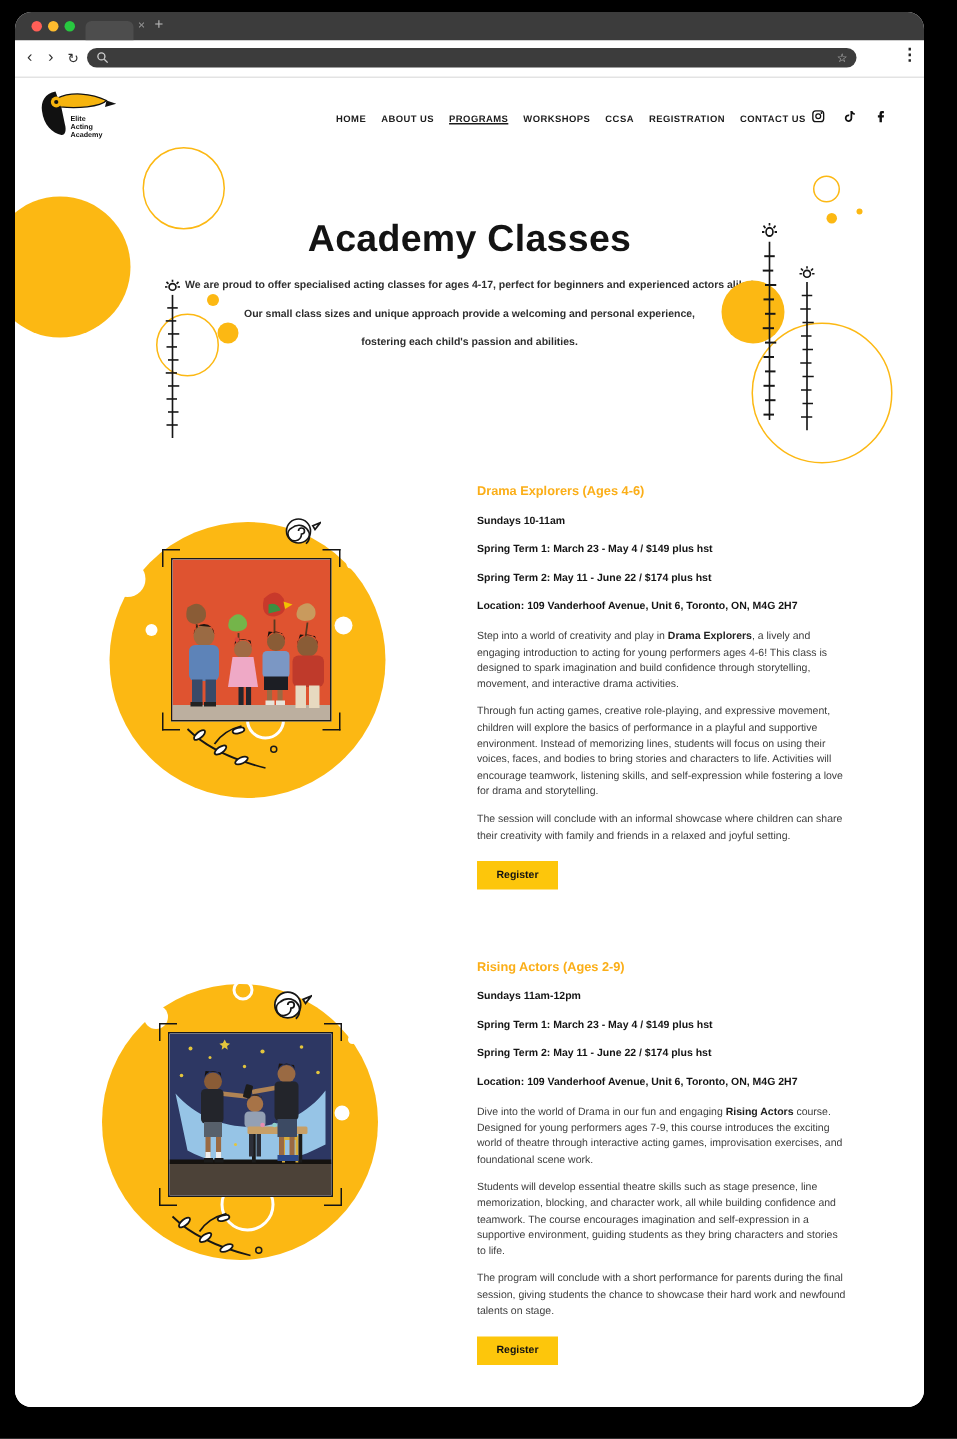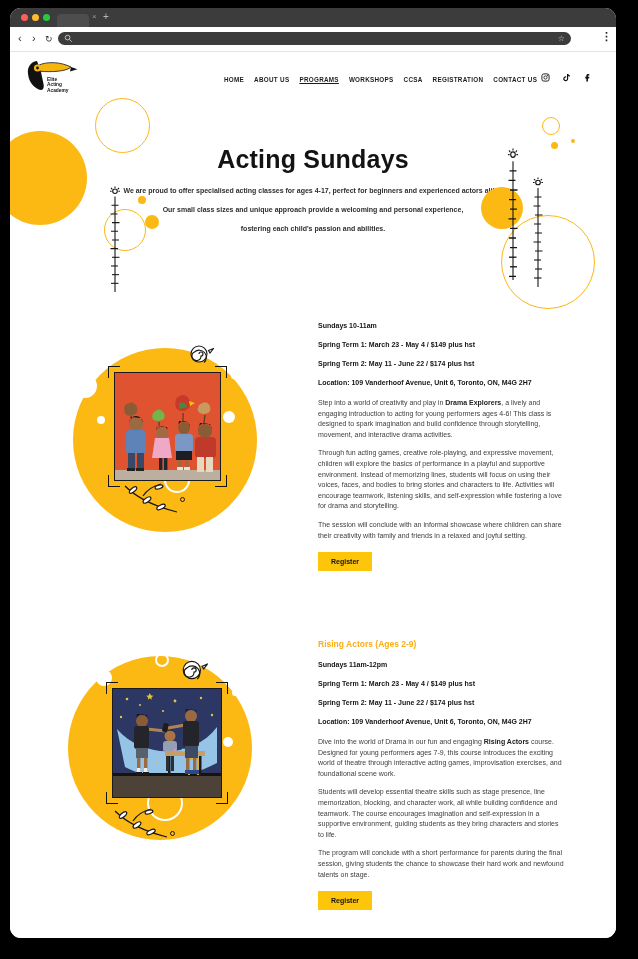--- a/index.html
+++ b/index.html
@@ -125,21 +125,21 @@
         </svg>
         <svg width="9" height="9" viewBox="0 0 10 10">
           <path d="M6.2 1.2 v5.2 a2.1 2.1 0 1 1 -1.6 -2" fill="none" stroke="#111" stroke-width="1.3"></path>
           <path d="M6.2 1.4 q.6 1.8 2.5 2.1" fill="none" stroke="#111" stroke-width="1.3"></path>
         </svg>
         <svg width="9" height="9" viewBox="0 0 10 10">
           <path d="M6.9 1.2 H5.4 A1.7 1.7 0 0 0 3.7 2.9 V4.3 H2.5 V6 H3.7 V9.4 H5.5 V6 H6.8 L7.1 4.3 H5.5 V3.2 Q5.5 2.7 6.1 2.7 H7 Z" fill="#111"></path>
         </svg>
       </div>
 
-      <h1 class="hero-title">Acting Sundays</h1>
+      <h1 class="hero-title">Academy Classes</h1>
       <div class="hero-intro">
         <div>We are proud to offer specialised acting classes for ages 4-17, perfect for beginners and experienced actors alike!</div>
         <div>Our small class sizes and unique approach provide a welcoming and personal experience,</div>
         <div>fostering each child's passion and abilities.</div>
       </div>
 
       <div class="circle fill-y" style="left:-17px;top:79px;width:94px;height:94px;"></div>
       <div class="circle ring-y" style="left:85px;top:46px;width:55px;height:55px;"></div>
       <div class="circle ring-y" style="left:94px;top:157px;width:42px;height:42px;"></div>
       <div class="circle fill-y" style="left:128px;top:144px;width:8px;height:8px;"></div>
@@ -285,20 +285,21 @@
           <path fill="none" d="M2 6 C 14 18, 30 26, 54 32"></path>
           <path fill="none" d="M20 16 C 24 10, 30 6, 38 4"></path>
           <ellipse cx="10" cy="10" rx="4.5" ry="2" transform="rotate(-40 10 10)"></ellipse>
           <ellipse cx="24" cy="20" rx="4.5" ry="2" transform="rotate(-35 24 20)"></ellipse>
           <ellipse cx="38" cy="27" rx="4.5" ry="2" transform="rotate(-25 38 27)"></ellipse>
           <ellipse cx="36" cy="7" rx="4" ry="1.8" transform="rotate(-15 36 7)"></ellipse>
         </g>
       </svg>
 
       <div class="info" style="top:270px;">
+        <h3>Drama Explorers (Ages 4-6)</h3>
         <div class="detail">Sundays 10-11am</div>
         <div class="detail">Spring Term 1: March 23 - May 4 / $149 plus hst</div>
         <div class="detail">Spring Term 2: May 11 - June 22 / $174 plus hst</div>
         <div class="detail">Location: 109 Vanderhoof Avenue, Unit 6, Toronto, ON, M4G 2H7</div>
         <p><span>Step into a world of creativity and play in </span><strong>Drama Explorers</strong><span>, a lively and engaging introduction to acting for young performers ages 4-6! This class is designed to spark imagination and build confidence through storytelling, movement, and interactive drama activities.</span></p>
         <p>Through fun acting games, creative role-playing, and expressive movement, children will explore the basics of performance in a playful and supportive environment. Instead of memorizing lines, students will focus on using their voices, faces, and bodies to bring stories and characters to life. Activities will encourage teamwork, listening skills, and self-expression while fostering a love for drama and storytelling.</p>
         <p>The session will conclude with an informal showcase where children can share their creativity with family and friends in a relaxed and joyful setting.</p>
         <button class="register">Register</button>
       </div>
 

